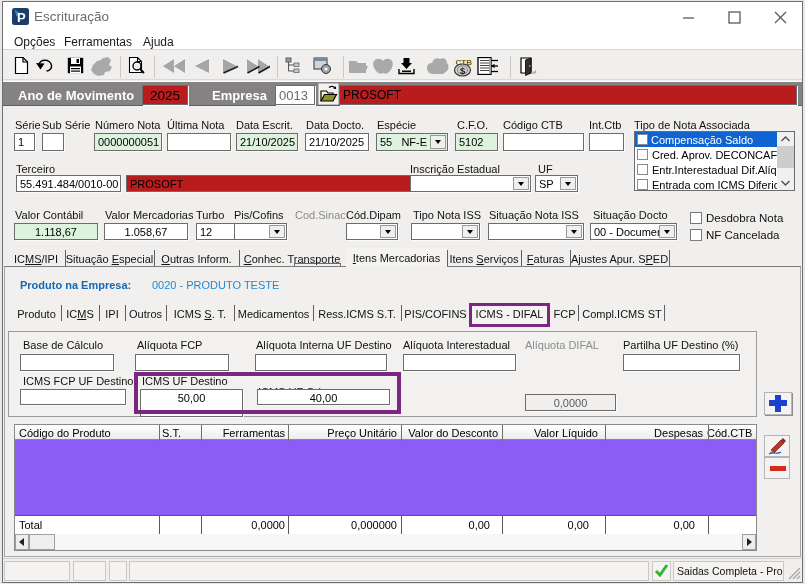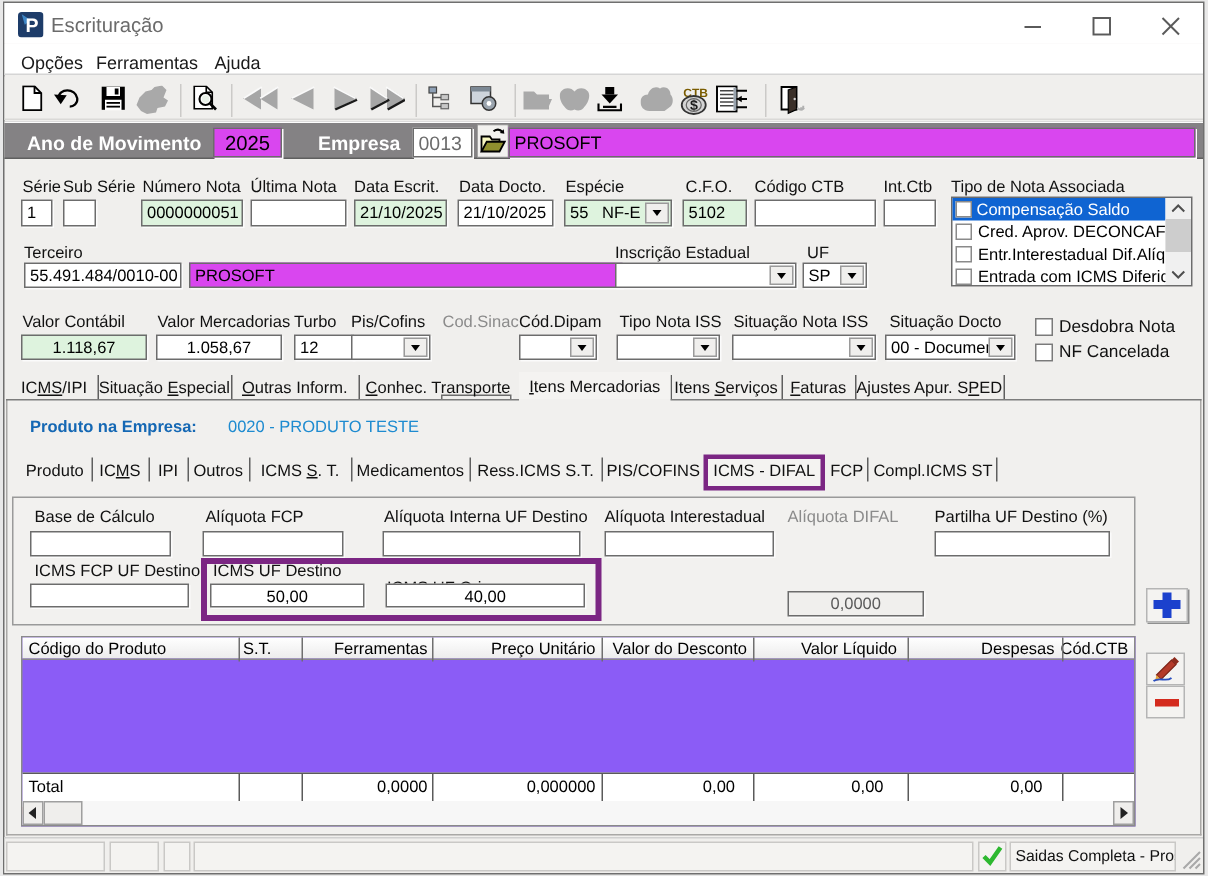--- a/index.html
+++ b/index.html
@@ -1,21 +1,21 @@
 <!DOCTYPE html>
 <html><head>
 <meta charset="utf-8">
 <style>
 * { margin:0; padding:0; box-sizing:border-box; }
 html,body { width:805px; height:584px; background:#e8e8e8; font-family:"Liberation Sans",sans-serif; overflow:hidden; position:relative; }
 .abs { position:absolute; }
 .lbl { position:absolute; font-size:11px; color:#111; white-space:nowrap; line-height:11px; }
 .inp { position:absolute; border:1px solid #6c6c6c; background:#fff; box-shadow:1px 1px 0 #fbfbfb; font-size:11px; color:#000; line-height:14px; padding:1px 3px 0 3px; white-space:nowrap; overflow:hidden; }
 .green { background:#def3de; }
-.yellow { background:#d946ef; }
+.yellow { background:#b91c1c; }
 .gray { background:#f0efed; color:#5c5c5c;margin-top:40px; }
 .right { text-align:center; }
 .combo-btn { position:absolute; right:1px; top:1px; bottom:1px; width:16px; background:#f0efed; border:1px solid #9a9a9a; display:flex; align-items:center; justify-content:center; }
 .combo-btn:after { content:""; width:0; height:0; border-left:3.5px solid transparent; border-right:3.5px solid transparent; border-top:4.5px solid #000; }
 .tab { position:absolute; height:17px; font-size:11px; color:#111; text-align:center; padding-top:3px; white-space:nowrap; }
 .tsep { position:absolute; width:1px; height:16px; background:#5f5f5f; }
 .cell { position:absolute; font-size:11px; color:#000; white-space:nowrap; }
 .sep { position:absolute; top:56px; width:1px; height:22px; background:#cbcac8; }
 .ticon { position:absolute; top:57px; }
 .sp { position:absolute; background:#f4f3f1; border:1px solid #c9c8c6; }
@@ -330,21 +330,21 @@
 <div class="inp" style="left:135px;top:354px;width:94px;height:17px;"></div>
 <div class="inp" style="left:255px;top:354px;width:132px;height:17px;"></div>
 <div class="inp" style="left:403px;top:354px;width:113px;height:17px;"></div>
 <div class="inp gray right" style="left:525px;top:354px;width:91px;height:17px;">0,0000</div>
 <div class="inp" style="left:623px;top:354px;width:117px;height:17px;"></div>
 
 <div class="lbl" style="left:23px;top:376px;">ICMS FCP UF Destino</div>
 <div class="lbl" style="left:142px;top:376px;">ICMS UF Destino</div>
 <div class="lbl" style="left:258px;top:376px;margin-top:11px;">ICMS UF Origem</div>
 <div class="inp" style="left:20px;top:389px;width:106px;height:16px;"></div>
-<div class="inp right" style="left:140px;top:389px;width:103px;height:16px;">50,00</div>
+<div class="inp right" style="left:140px;top:389px;width:103px;height:28px;">50,00</div>
 <div class="inp right" style="left:257px;top:389px;width:133px;height:16px;">40,00</div>
 <div class="abs" style="left:134px;top:372px;width:267px;height:42px;border:4px solid #7b2683;"></div>
 
 <div class="abs" style="left:764px;top:392px;width:28px;height:23px;background:#f4f3f1;border:1px solid #b5b5b5;box-shadow:1px 1px 0 #8f8f8f;">
   <div class="abs" style="left:10px;top:2px;width:6px;height:17px;background:#1b41cd;"></div>
   <div class="abs" style="left:4px;top:7px;width:18px;height:6px;background:#1b41cd;"></div>
 </div>
 
 <div class="abs" id="grid" style="left:14px;top:424px;width:743px;height:127px;border:1px solid #8a8a8a;background:#8b5cf6;">
   <div class="abs" style="left:0;top:0;width:741px;height:15px;background:linear-gradient(#ffffff,#ececec);border-bottom:1px solid #8a8a8a;"></div>

